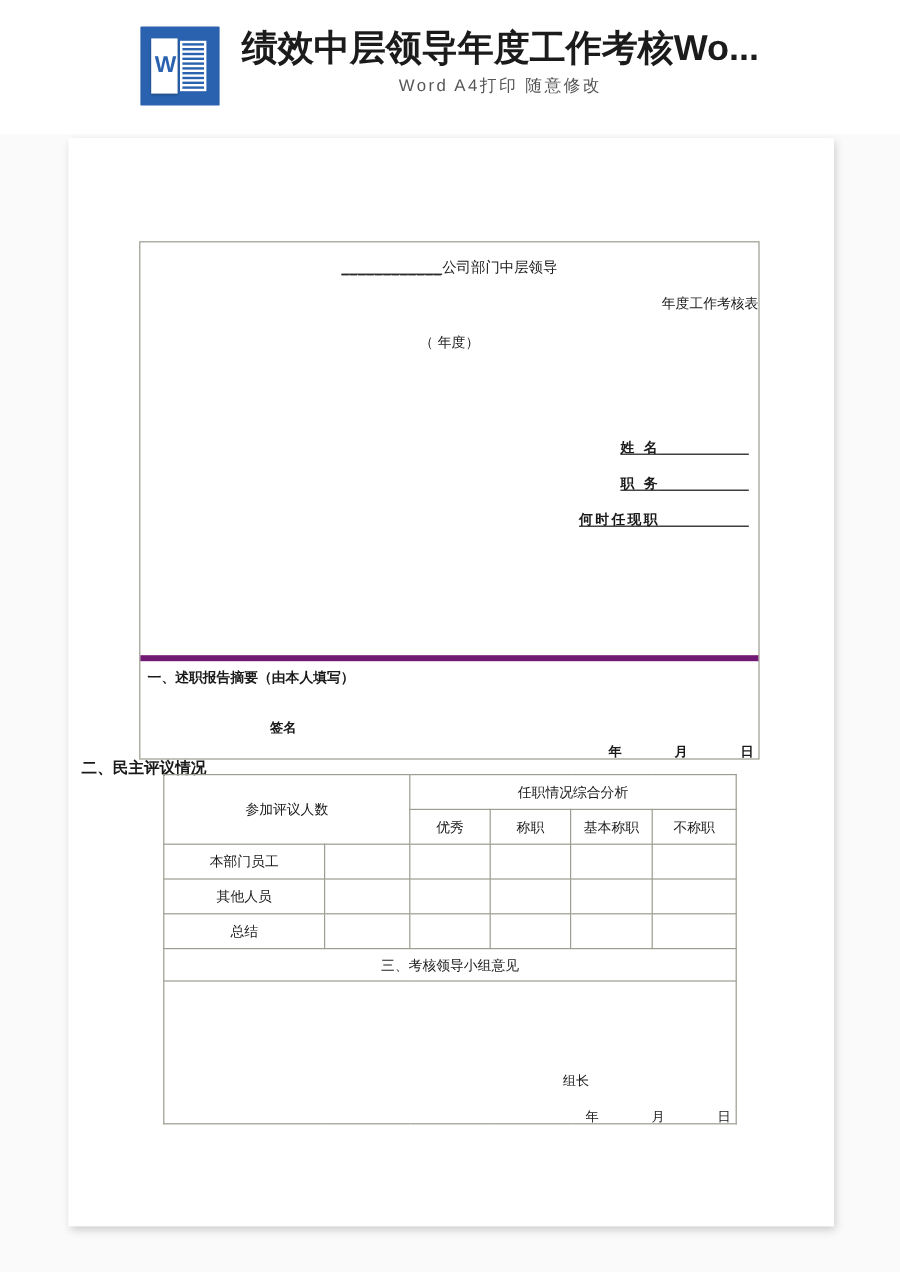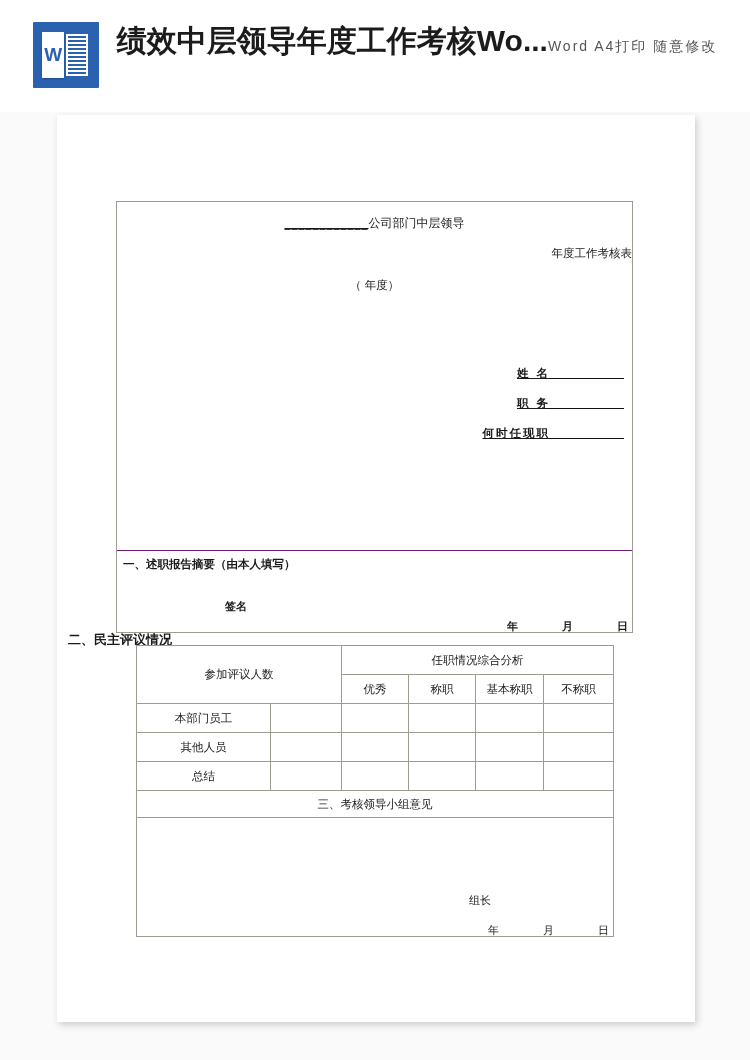--- a/index.html
+++ b/index.html
@@ -64,37 +64,37 @@
     width: 22px; height: 46px;
     color: #2a62b0;
     font-family: "Liberation Sans", sans-serif;
     font-weight: bold;
     font-size: 19px;
     display: flex;
     align-items: center;
     justify-content: center;
     letter-spacing: -1px;
   }
-  #header-texts { display: flex; flex-direction: row; }
+  #header-texts { display: flex; flex-direction: column; }
   #doc-title {
     font-family: "Liberation Sans", "DejaVu Sans", sans-serif;
     font-size: 30px;
     font-weight: 600;
     color: #1b1b1b;
     line-height: 1.25;
     white-space: nowrap;
     letter-spacing: 0px;
   }
   #doc-subtitle {
     font-family: "Liberation Sans", "DejaVu Sans", sans-serif;
     font-size: 14px;
     color: #555555;
     letter-spacing: 2px;
     text-align: center;
-    margin-top: 16px;
+    margin-top: 3px;
   }
 
   
   #page-bg {
     position: absolute;
     left: 0; top: 112px;
     width: 750px; height: 948px;
     background: #fafafa;
   }
   #page {
@@ -127,21 +127,21 @@
     left: 59px; top: 86px;
     width: 517px; height: 432px;
     border: 1px solid #9c9c90;
     box-sizing: border-box;
   }
   #t1-sub1 {
     position: absolute;
     left: 0; top: 0; width: 100%;
     height: 349px;
     box-sizing: border-box;
-    border-bottom: 1px solid #701a75;
+    border-bottom: 5px solid #701a75;
   }
   .t1-line { text-align: center; font-size: 12px; }
   #t1-l1 { position: absolute; left: 0; top: 13px; width: 100%; }
   #t1-l1 .blank { text-decoration: underline; letter-spacing: 1px; }
   #t1-l2 { position: absolute; left: 0; top: 44px; width: 100%; font-size: 11.5px; text-align: right; }
   #t1-l3 { position: absolute; left: 0; top: 76px; width: 100%; font-size: 11.5px; }
 
   .t1-field {
     position: absolute;
     right: 8px;

